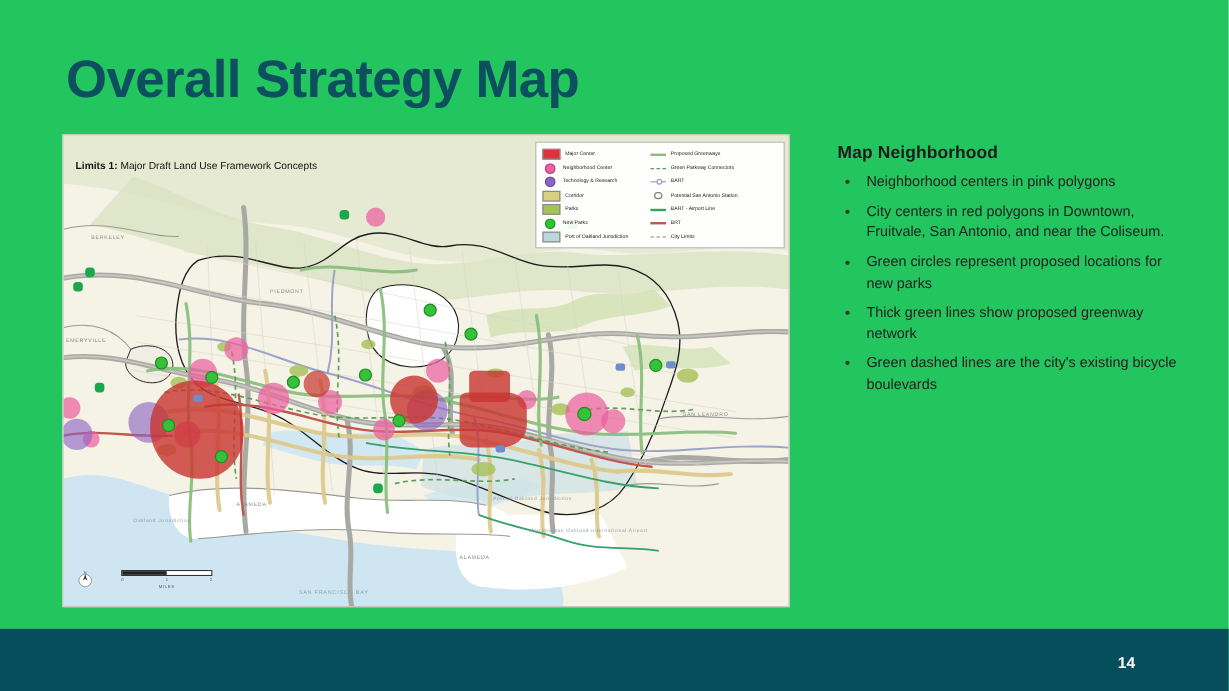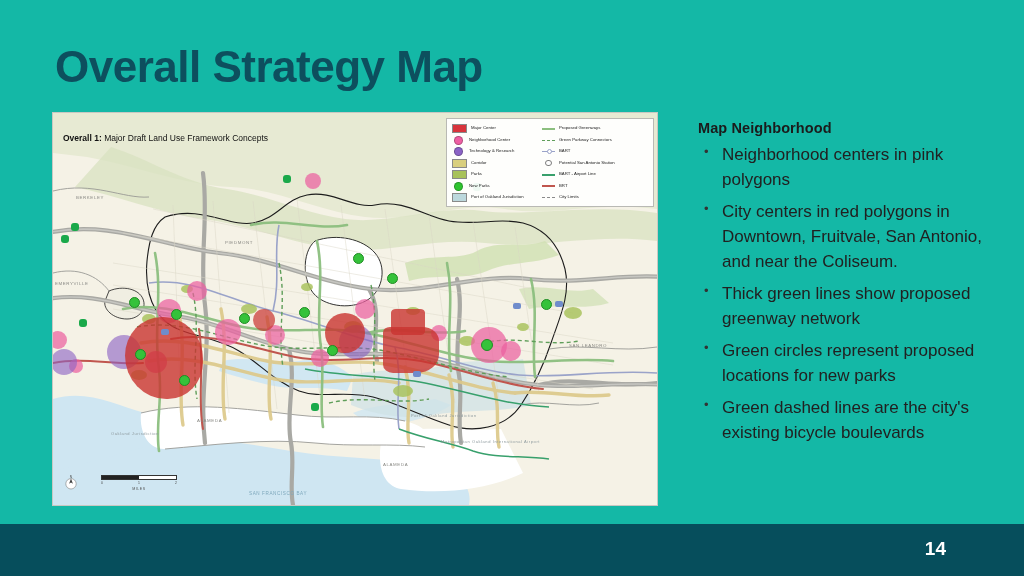--- a/index.html
+++ b/index.html
@@ -3,38 +3,38 @@
 <meta charset="utf-8">
 <style>
   html,body{margin:0;padding:0;}
   body{
     width:1024px;height:576px;
     background:#ffffff;
     font-family:"Liberation Sans", sans-serif;
     overflow:hidden;
     position:relative;
   }
-  .slide{position:absolute;inset:0;background:#14b8a6;}
+  .slide{position:absolute;inset:0;background:#22c55e;}
 
   
   .title{
     position:absolute;left:55px;top:44px;
     font-size:44px;font-weight:bold;letter-spacing:-0.5px;
     color:#0d4f5e;line-height:1.05;
     white-space:nowrap;
   }
 
   
   .footer{
     position:absolute;left:0;right:0;bottom:0;height:52px;
     background:#064e5c;
   }
   .page-num{
     position:absolute;right:78px;bottom:16px;
-    color:#ffffff;font-size:19px;font-weight:bold;
+    color:#ffffff;font-size:13px;font-weight:bold;
   }
 
   
   .map-figure{
     position:absolute;left:52px;top:112px;
     width:604px;height:392px;
     border:1px solid #c8c8c2;
     background:#f3f1e4;
     overflow:hidden;
   }
@@ -75,21 +75,21 @@
     position:absolute;left:698px;top:120px;width:292px;
     color:#1b1b1b;
   }
   .desc h3{
     margin:0 0 7px 0;font-size:14.5px;font-weight:bold;color:#1b1b1b;
     letter-spacing:0.1px;
   }
   .desc ul{margin:0;padding:0;list-style:none;}
   .desc li{
     position:relative;padding-left:24px;margin-bottom:7px;
-    font-size:17px;line-height:1.47;color:#212121;
+    font-size:12px;line-height:1.47;color:#212121;
   }
   .desc li:before{
     content:"\2022";position:absolute;left:6px;top:-1px;
     font-size:13px;color:#333;
   }
 
   
   .lbl{position:absolute;font-size:4.4px;color:#8a8a85;letter-spacing:.6px;z-index:22;white-space:nowrap;}
   .lbl.bay{color:#7fa9bd;font-size:4.6px;}
   .lbl.port{color:#8e9a9e;font-size:4px;line-height:1.25;text-align:center;}
@@ -355,21 +355,21 @@
       </div>
       <div class="scale-ticks">
         <span>0</span>
         <span>1</span>
         <span>2</span>
       </div>
       <div class="scale-cap">MILES</div>
     </div>
 
     <div class="caption">
-      <b>Overall 1:</b>
+      <b>Limits 1:</b>
       <span>Major Draft Land Use Framework Concepts</span>
     </div>
 
     <div class="legend">
       <div class="legend-col left">
         <div class="lg-row">
           <span class="sw">
               <span class="sw-rect" style="background:#d8343c;"></span>
             </span>
           <span class="lg-label">Major Center</span>
@@ -457,22 +457,22 @@
         </div>
       </div>
     </div>
   </div>
 
   <div class="desc">
     <h3>Map Neighborhood</h3>
     <ul>
       <li>Neighborhood centers in pink polygons</li>
       <li>City centers in red polygons in Downtown, Fruitvale, San Antonio, and near the Coliseum.</li>
+      <li>Green circles represent proposed locations for new parks</li>
       <li>Thick green lines show proposed greenway network</li>
-      <li>Green circles represent proposed locations for new parks</li>
       <li>Green dashed lines are the city's existing bicycle boulevards</li>
     </ul>
   </div>
 
   <div class="footer">
     <div class="page-num">14</div>
   </div>
 
 </div>
 

